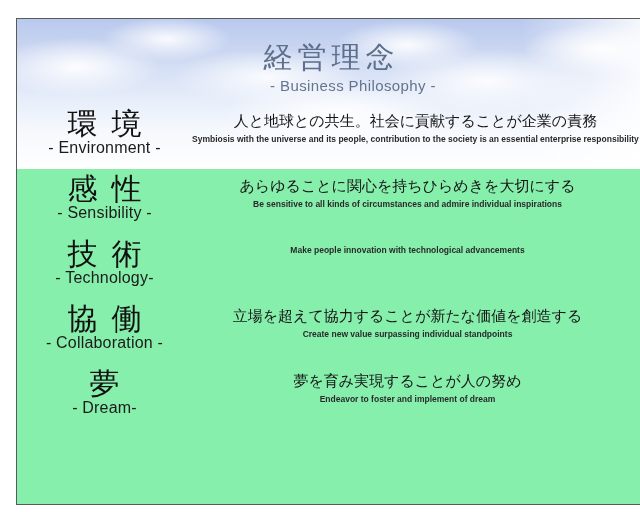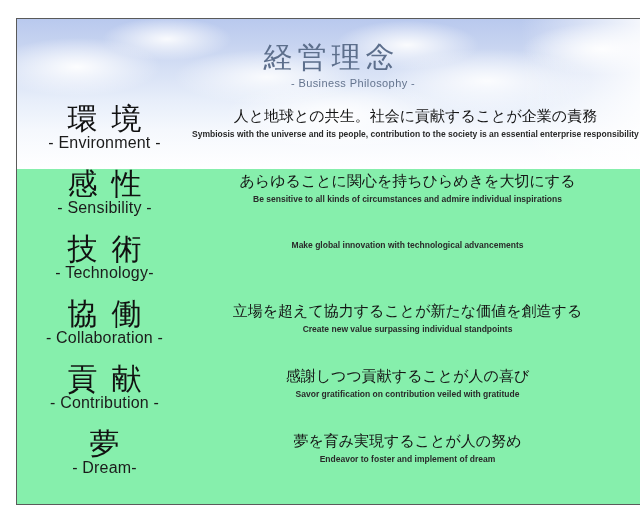--- a/index.html
+++ b/index.html
@@ -68,21 +68,21 @@
     font-family: "DejaVu Serif", "Liberation Serif", serif;
     font-size: 29px;
     letter-spacing: 5px;
     color: #5d6f8c;
     line-height: 1.1;
     font-weight: normal;
     margin: 0;
     padding-left: 5px;
   }
   #poster-subtitle {
-    font-size: 11px;
+    font-size: 15px;
     color: #64748e;
     letter-spacing: 0.4px;
     margin-top: 3px;
     padding-left: 48px;
   }
 
   
   #values {
     margin-top: 12px;
   }
@@ -178,45 +178,35 @@
           <div class="en-line">Be sensitive to all kinds of circumstances  and admire individual inspirations</div>
         </div>
       </div>
 
       <div class="value-row">
         <div class="kanji-cell">
           <div class="kanji">技術</div>
           <div class="romaji">- Technology-</div>
         </div>
         <div class="text-cell">
-          <div class="en-line">Make global innovation with technological advancements</div>
+          <div class="en-line">Make people innovation with technological advancements</div>
         </div>
       </div>
 
       <div class="value-row">
         <div class="kanji-cell">
           <div class="kanji">協働</div>
           <div class="romaji">- Collaboration -</div>
         </div>
         <div class="text-cell">
           <div class="jp-line">立場を超えて協力することが新たな価値を創造する</div>
           <div class="en-line">Create new value surpassing individual standpoints</div>
         </div>
       </div>
 
-      <div class="value-row">
-        <div class="kanji-cell">
-          <div class="kanji">貢献</div>
-          <div class="romaji">- Contribution -</div>
-        </div>
-        <div class="text-cell">
-          <div class="jp-line">感謝しつつ貢献することが人の喜び</div>
-          <div class="en-line">Savor gratification on contribution veiled with gratitude</div>
-        </div>
-      </div>
 
       <div class="value-row">
         <div class="kanji-cell">
           <div class="kanji single">夢</div>
           <div class="romaji">- Dream-</div>
         </div>
         <div class="text-cell">
           <div class="jp-line">夢を育み実現することが人の努め</div>
           <div class="en-line">Endeavor to foster and implement of dream</div>
         </div>

